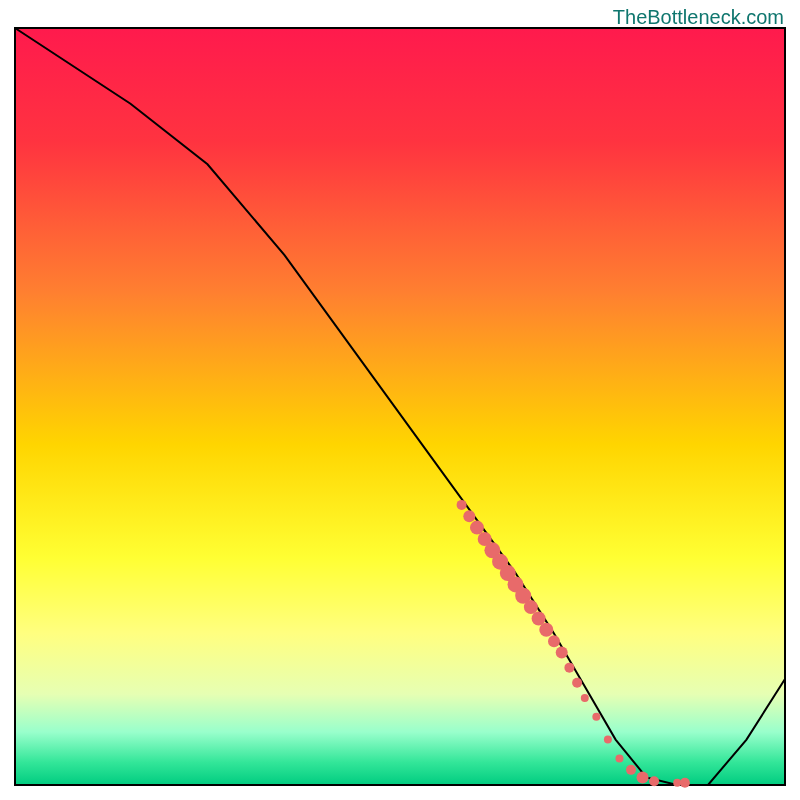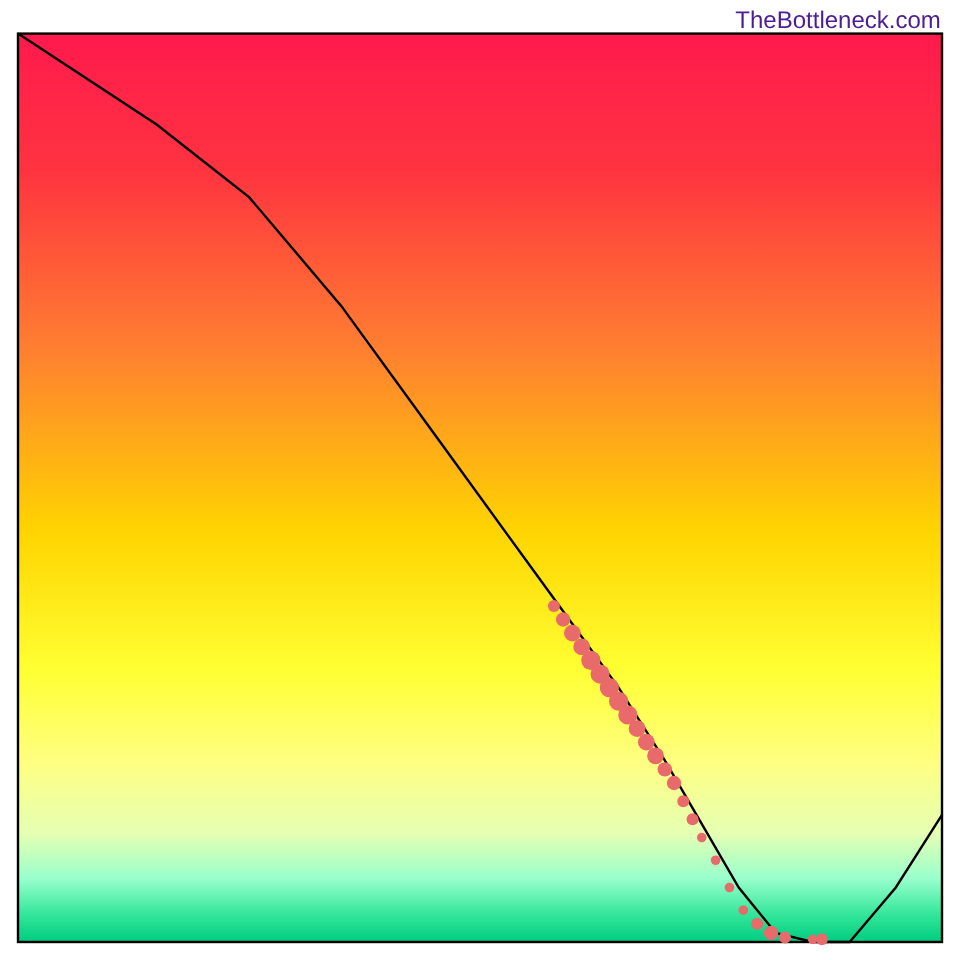--- a/index.html
+++ b/index.html
@@ -17,21 +17,21 @@
     background: white;
   }
   svg {
     display: block;
   }
   .watermark {
     position: absolute;
     top: 6px;
     right: 16px;
     font-size: 20px;
-    color: #4c1d95;
+    color: #0f766e;
     font-family: Arial, sans-serif;
     user-select: none;
   }
 </style>
 </head>
 <body>
 
 <div class="chart-container">
   <svg id="chart-svg" width="800" height="800">
     <defs>

